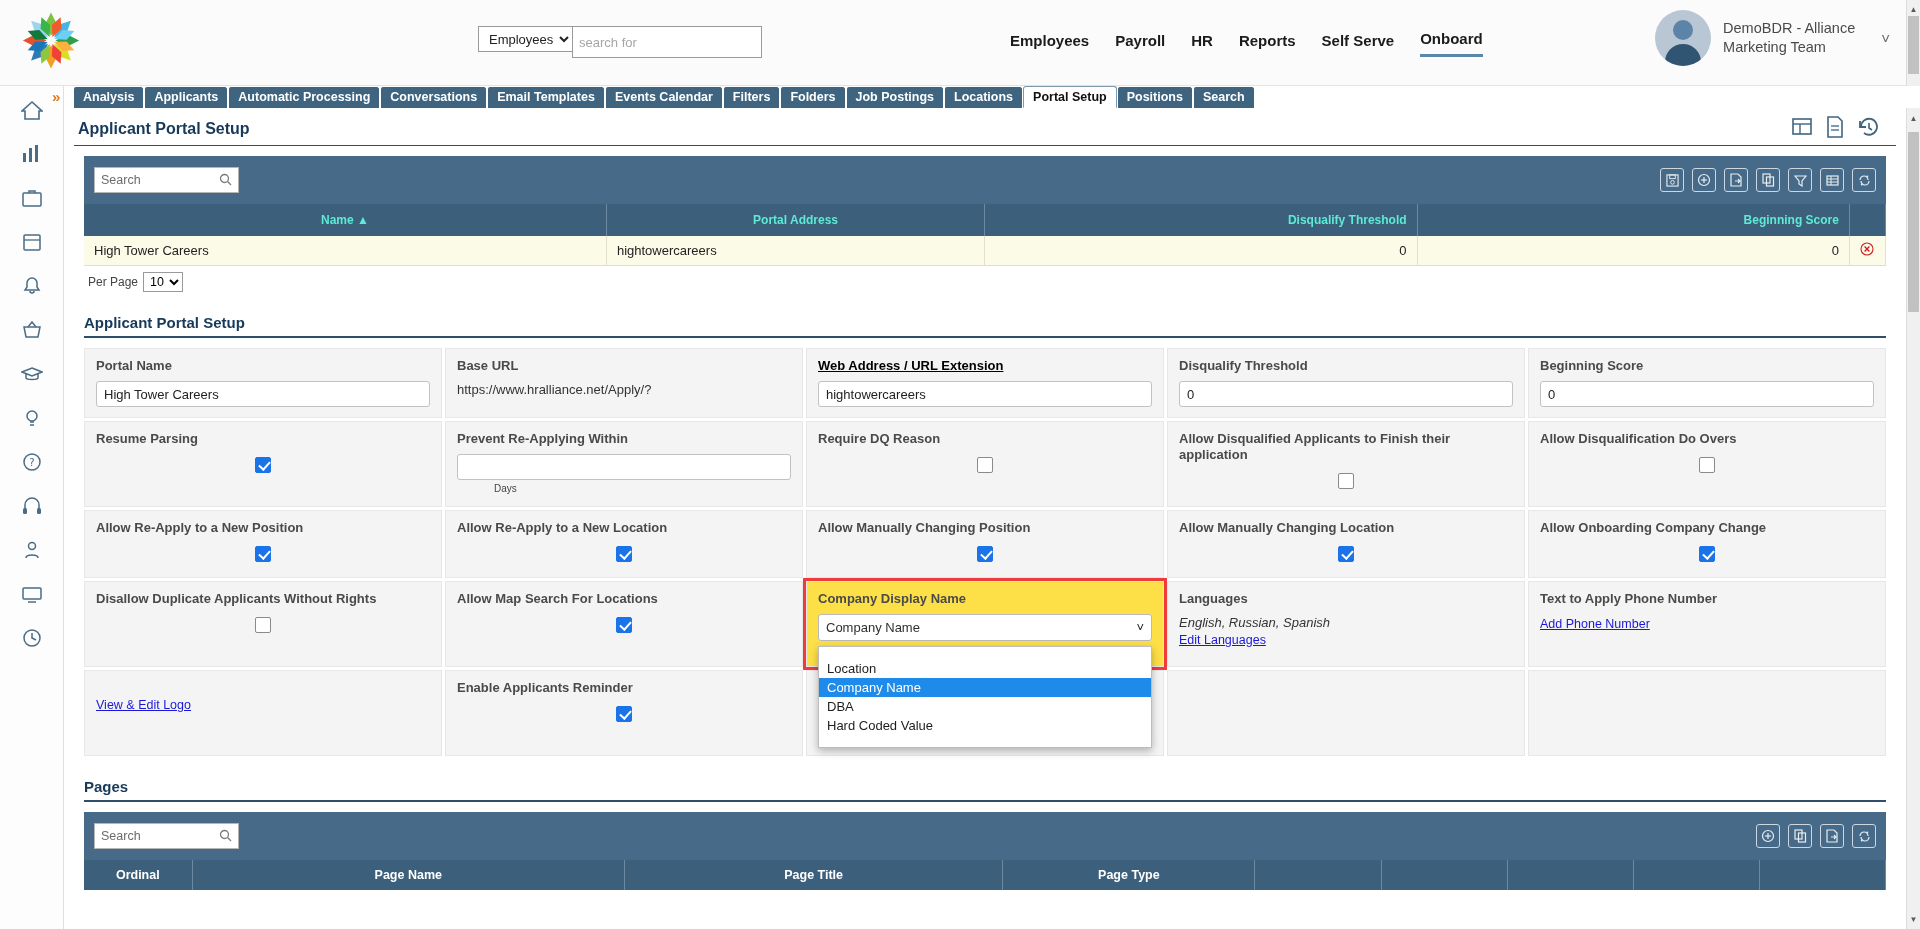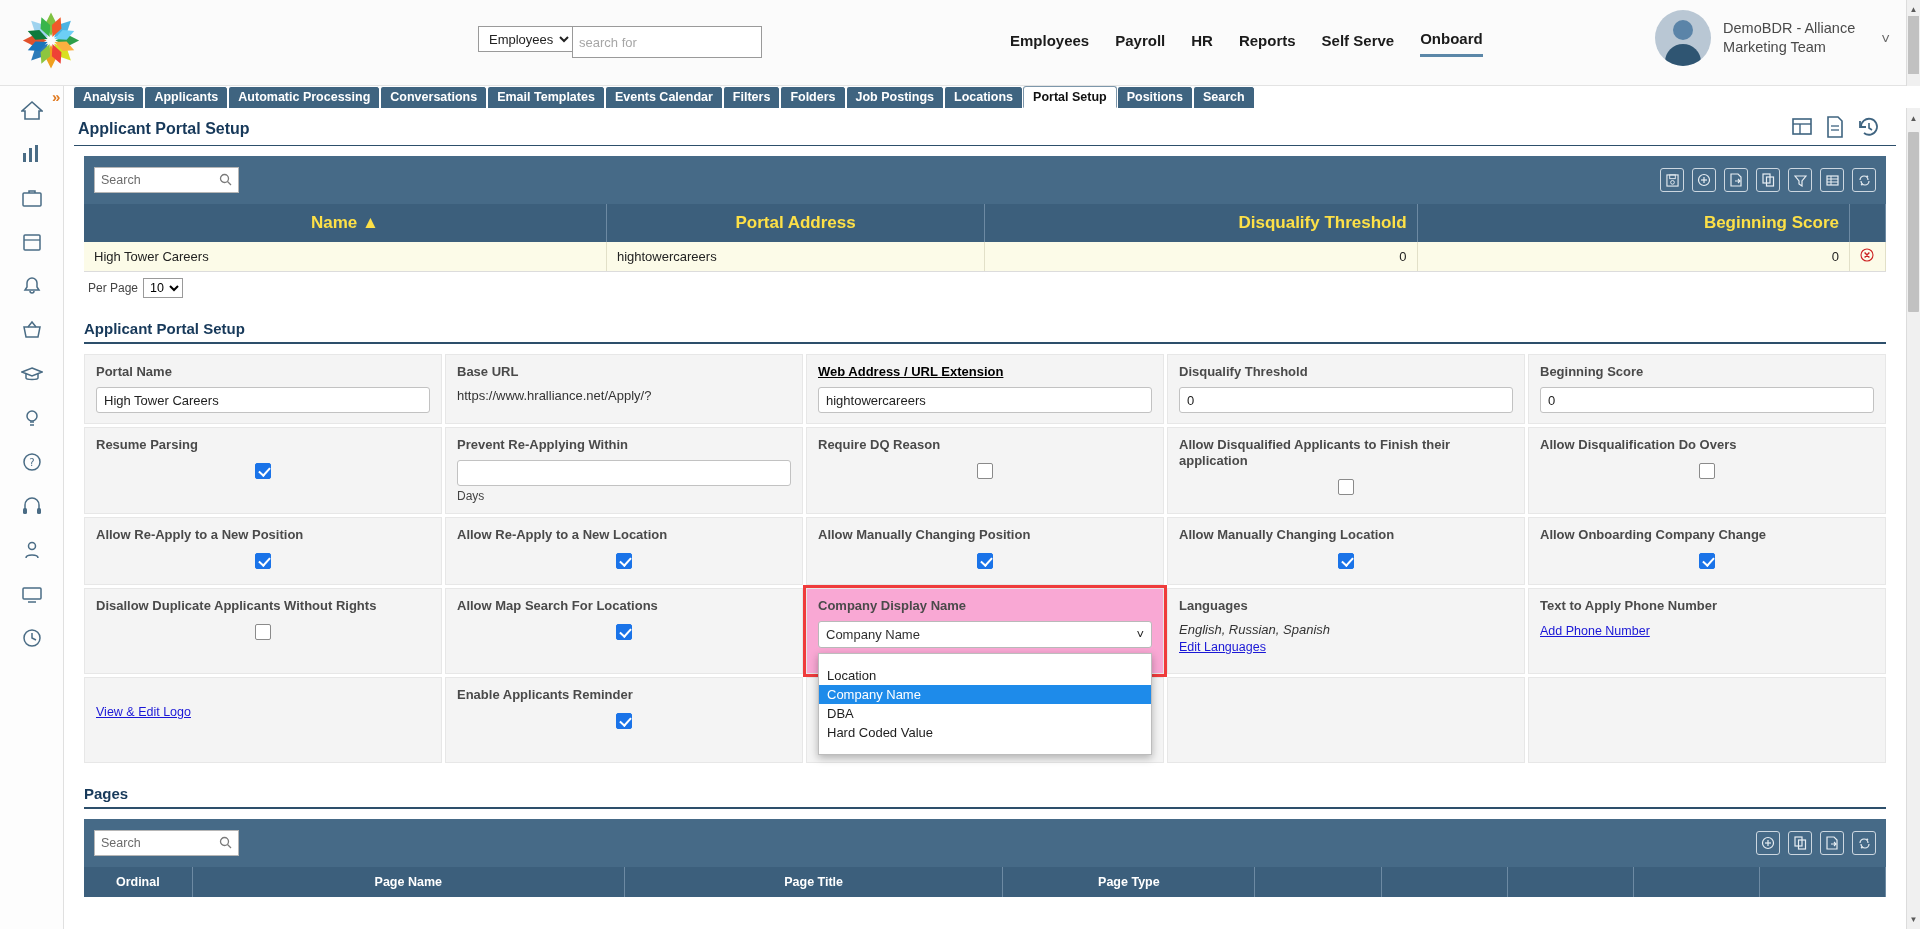--- a/index.html
+++ b/index.html
@@ -154,21 +154,21 @@
   .tb-icons { display: flex; gap: 8px; }
   .tb-btn {
     width: 24px; height: 24px; border: 1px solid #ccd7e0; border-radius: 3px;
     display: flex; align-items: center; justify-content: center;
     color: #e8eef3; cursor: pointer;
   }
 
   
   table.grid { width: 100%; border-collapse: collapse; }
   table.grid thead th {
-    background: #3c5f7c; color: #fde047; font-size: 17px; font-weight: bold;
+    background: #3c5f7c; color: #5eead4; font-size: 12px; font-weight: bold;
     padding: 9px 10px; border-right: 1px solid #6d8aa3; text-align: center;
     font-family: "Liberation Sans", sans-serif;
   }
   table.grid thead th.r { text-align: right; }
   table.grid tbody td {
     background: #fcfbe8; font-size: 13px; color: #222; padding: 6px 10px;
     border-right: 1px solid #e2e0c8; border-bottom: 1px solid #dcdcdc;
     font-family: "Liberation Sans", sans-serif;
   }
   table.grid tbody td.r { text-align: right; }
@@ -218,21 +218,21 @@
   .static-val {
     font-size: 13px; color: #333; margin-top: 8px;
     font-family: "Liberation Sans", sans-serif;
   }
   .static-val.ital { font-style: italic; }
   .alink {
     font-size: 12.5px; color: #1a17d6; text-decoration: underline;
     display: inline-block; margin-top: 3px; cursor: pointer;
     font-family: "Liberation Sans", sans-serif;
   }
-  .sub-note { font-size: 12px; color: #444; margin-top: 3px; }
+  .sub-note { font-size: 10px; color: #444; margin-top: 3px; margin-left: 37px; }
   .cb-wrap { display: flex; justify-content: center; margin-top: 10px; }
   .cb {
     width: 16px; height: 16px; border: 1px solid #8a8a8a; border-radius: 2px;
     background: #fff;
   }
   .cb.on {
     background: #1a73e8; border-color: #1a73e8; position: relative;
   }
   .cb.on::after {
     content: ''; position: absolute; left: 4.5px; top: 1px;
@@ -251,21 +251,21 @@
     background: #fff; border: 1px solid #bdbdbd; box-shadow: 0 3px 8px rgba(0,0,0,.28);
     padding: 12px 0;
   }
   .dd-item {
     font-size: 13px; padding: 1px 8px; color: #1d1d1d; cursor: pointer;
     font-family: "Liberation Sans", sans-serif; line-height: 17px;
   }
   .dd-item.sel-opt { background: #1e8bea; color: #fff; }
   .cell.hl {
     outline: 3px solid #ef3b3b; outline-offset: 0; z-index: 30;
-    background: #f9a8d4;
+    background: #fde047;
   }
 
   
   .pages-toolbar {
     background: #466a87; height: 48px; display: flex;
     align-items: center; justify-content: space-between; padding: 0 10px;
   }
   table.pgrid { width: 100%; border-collapse: collapse; }
   table.pgrid thead th {
     background: #3c5f7c; color: #fff; font-size: 12.5px; font-weight: bold;

